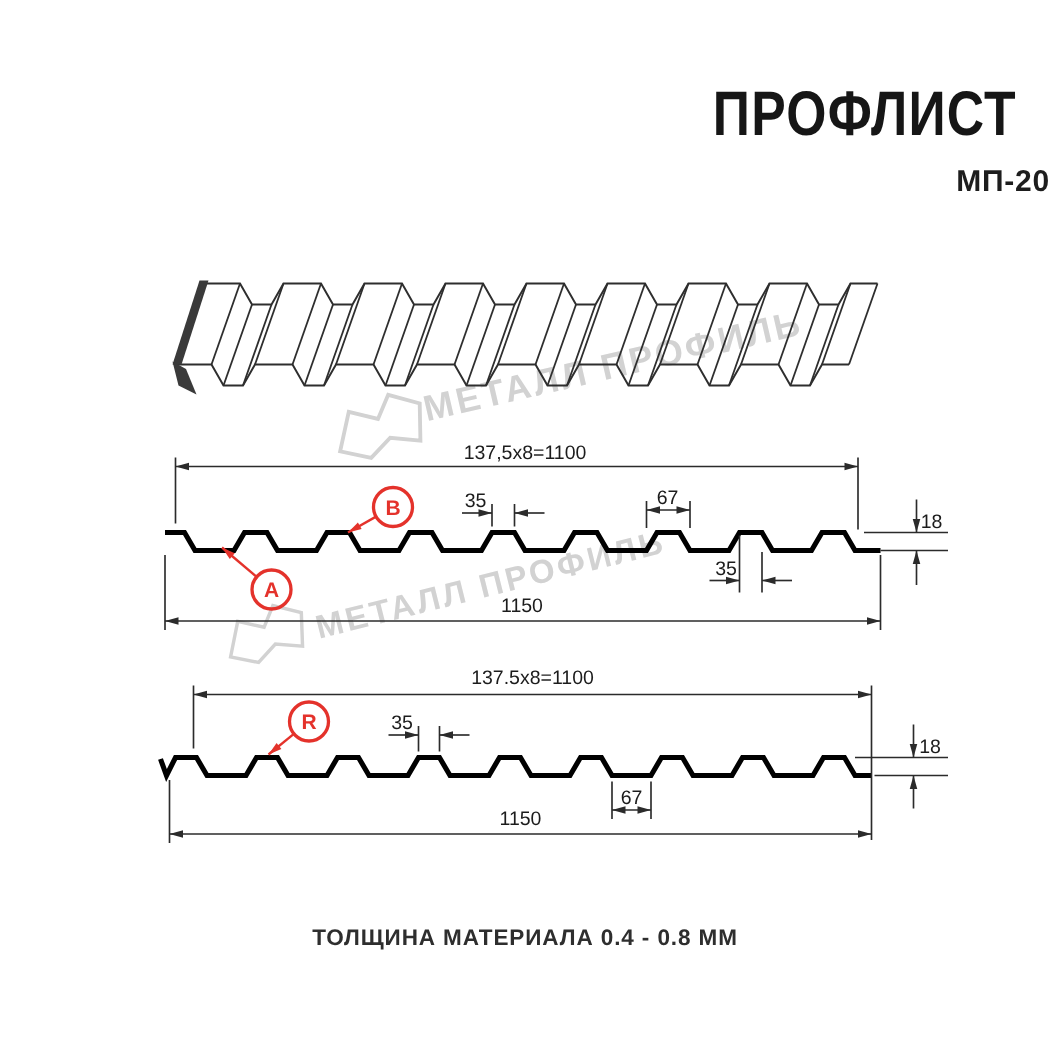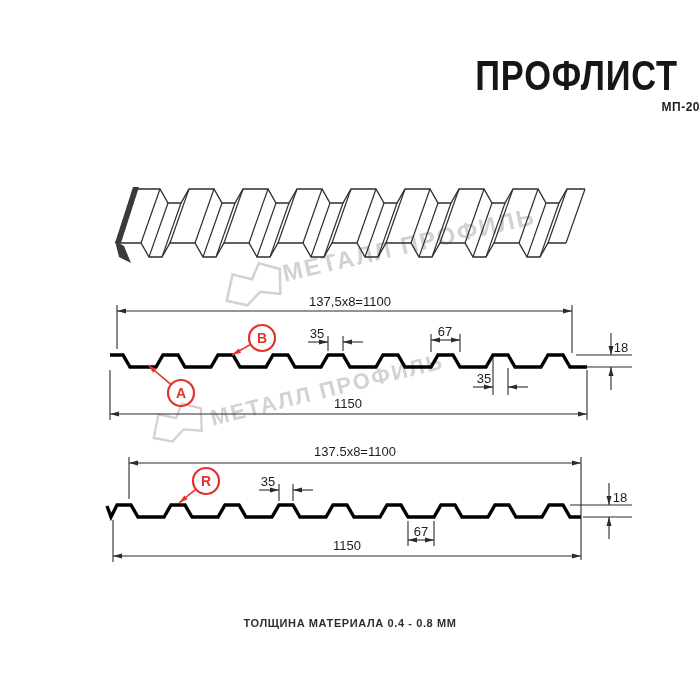--- a/index.html
+++ b/index.html
@@ -5,24 +5,24 @@
   html,body{margin:0;padding:0;}
   body{
     width:700px;height:700px;position:relative;background:#ffffff;overflow:hidden;
     font-family:"Liberation Sans",sans-serif;
   }
   .header{position:absolute;left:0;top:52px;width:700px;text-align:right;z-index:3;}
   .title{
     font-weight:bold;font-size:42px;letter-spacing:1px;color:#161616;
     display:inline-block;transform:scaleX(.82);transform-origin:center;white-space:nowrap;
   }
-  .subtitle{margin-top:0;font-weight:bold;font-size:12px;letter-spacing:.5px;color:#1d1d1d;}
+  .subtitle{margin-top:10px;font-weight:bold;font-size:20px;letter-spacing:.5px;color:#1d1d1d;}
   .note{
     position:absolute;left:0;top:617px;width:700px;text-align:center;z-index:3;
-    font-weight:bold;font-size:11px;letter-spacing:.6px;color:#2e2e2e;
+    font-weight:bold;font-size:15px;letter-spacing:.6px;color:#2e2e2e;
   }
   .wm{position:absolute;z-index:1;color:#d2d2d2;font-weight:bold;white-space:nowrap;}
   .wm-text-1{left:283px;top:260px;font-size:24px;letter-spacing:2px;transform:rotate(-13deg);transform-origin:0 50%;}
   .wm-text-2{left:211px;top:406px;font-size:22px;letter-spacing:2px;transform:rotate(-14deg);transform-origin:0 50%;}
   .wm-logo{position:absolute;z-index:1;}
   .wm-logo-1{left:222px;top:262px;transform:rotate(-13deg);}
   .wm-logo-2{left:149px;top:403px;transform:rotate(-14deg);}
   #diagram{position:absolute;left:0;top:0;z-index:2;}
   #diagram text{font-family:"Liberation Sans",sans-serif;font-size:13px;fill:#1c1c1c;}
   #diagram text.red-letter{font-size:14px;font-weight:bold;fill:#E4322B;}

